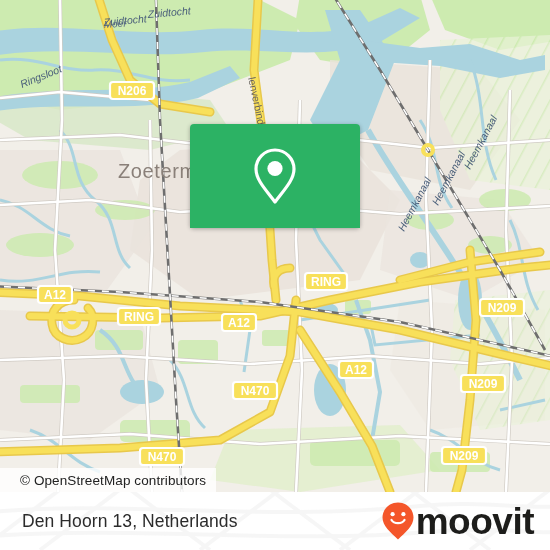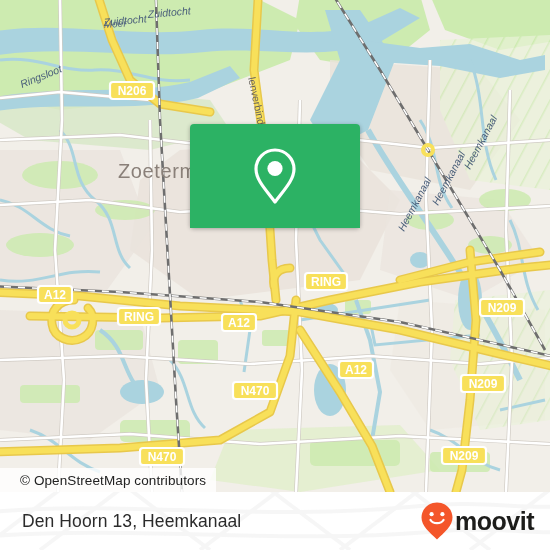--- a/index.html
+++ b/index.html
@@ -121,21 +121,21 @@
   .brand {
     position: absolute;
     right: 16px;
     top: 50%;
     transform: translateY(-50%);
     display: flex;
     align-items: center;
     gap: 1px;
   }
   .brand-word {
-    font-size: 25px;
+    font-size: 37px;
     font-weight: bold;
     color: #1d1d1b;
     letter-spacing: -0.5px;
     line-height: 1;
   }
 </style>
 </head>
 <body>
 
 <div class="screen">
@@ -398,21 +398,21 @@
         <path d="M 120 -10 L 210 58"></path>
         <path d="M 200 58 L 290 -10"></path>
         <path d="M 260 -10 L 350 58"></path>
         <path d="M 340 58 L 430 -10"></path>
         <path d="M 400 -10 L 490 58"></path>
         <path d="M 470 58 L 560 -10"></path>
         <path d="M -10 20 C 120 8, 260 30, 420 14 C 480 8, 530 18, 560 14"></path>
         <path d="M -10 44 C 140 34, 280 52, 430 40 C 490 34, 530 42, 560 40"></path>
       </g>
     </svg>
-    <span class="address">Den Hoorn 13, Heemkanaal</span>
+    <span class="address">Den Hoorn 13, Netherlands</span>
     <div class="brand">
       <svg width="34" height="40" viewBox="0 0 34 40">
         <path d="M17 1.5 C8.2 1.5 1.5 8.2 1.5 16.6 C1.5 25 9.5 31.5 17 38.5 C24.5 31.5 32.5 25 32.5 16.6 C32.5 8.2 25.8 1.5 17 1.5 Z" fill="#f4562a"></path>
         <circle cx="11.6" cy="13.2" r="2.1" fill="#ffffff"></circle>
         <circle cx="22.4" cy="13.2" r="2.1" fill="#ffffff"></circle>
         <path d="M10.5 19 C13 23.2, 21 23.2, 23.5 19" fill="none" stroke="#ffffff" stroke-width="2.3" stroke-linecap="round"></path>
       </svg>
       <span class="brand-word">moovit</span>
     </div>
   </div>

